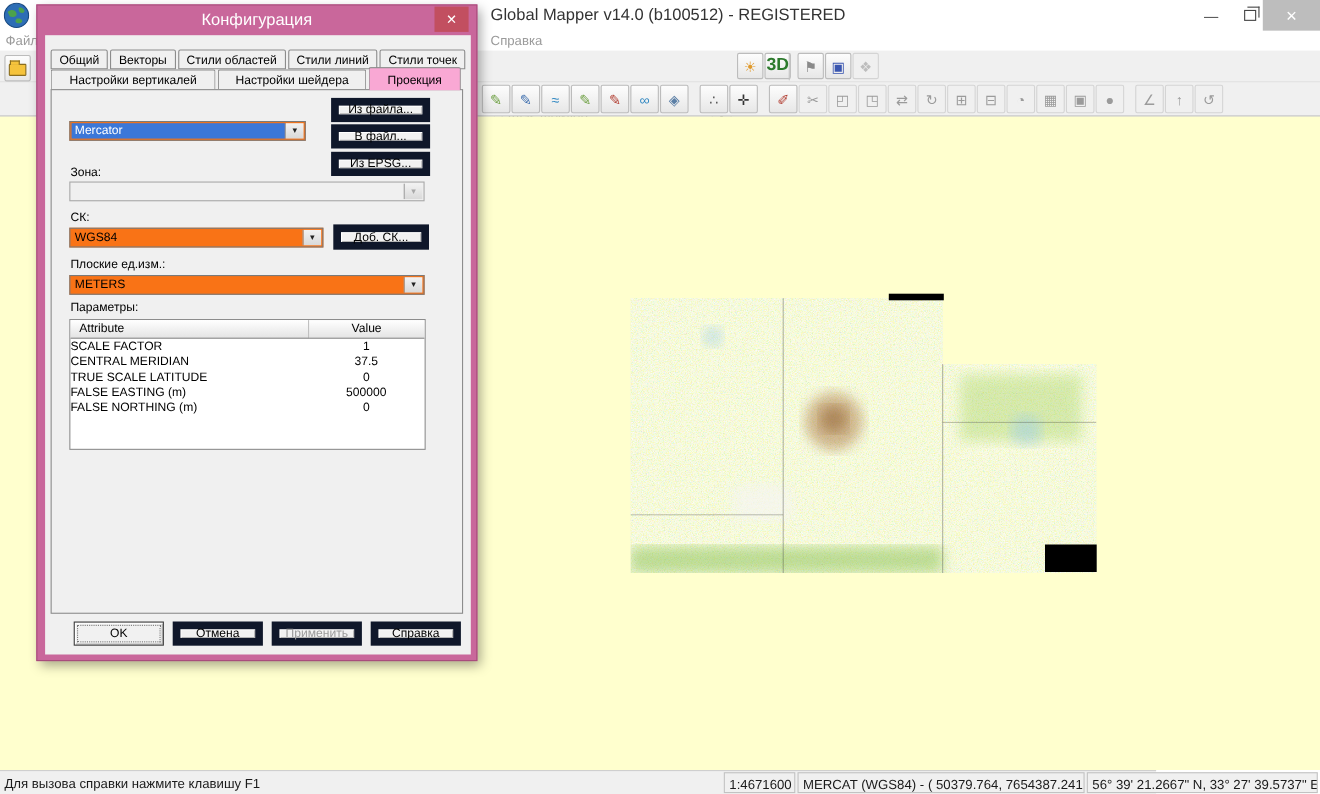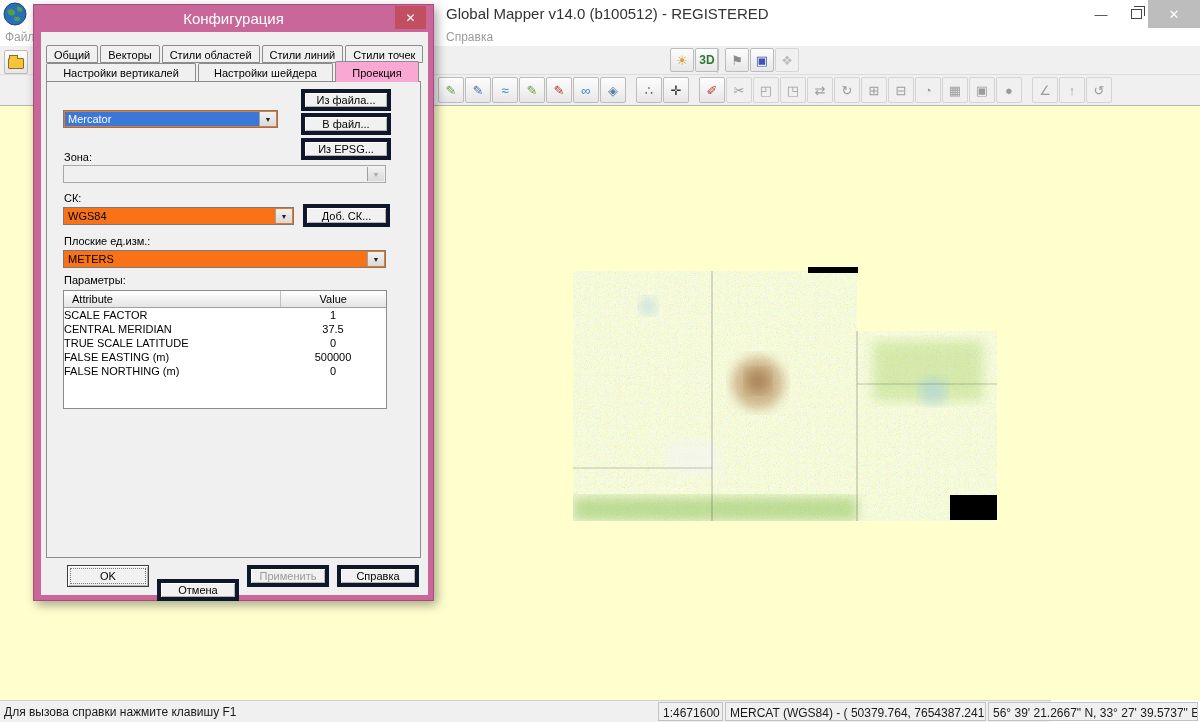--- a/index.html
+++ b/index.html
@@ -23,21 +23,21 @@
   .menu-file { left:5px; } .menu-help { left:446px; }
 
   .toolbar1 { position:absolute; left:0; top:46px; width:1200px; height:29px; background:#f0f0f0; border-bottom:1px solid #dcdcdc; }
   .toolbar2 { position:absolute; left:0; top:75px; width:1200px; height:31px; background:#f0f0f0; border-bottom:1px solid #b5b5b5; }
 
   .tb-btn { width:26px; height:26px; background:linear-gradient(#fdfdfd,#e7e7e7); border:1px solid #bcbcbc; border-radius:2px; display:inline-flex; align-items:center; justify-content:center; margin:2px 0 0 1px; vertical-align:top; }
   .toolbar1 .tb-btn { width:24px; height:24px; margin-top:2px; }
   .tb-btn.gap { margin-left:10px; }
   .tb-btn.dis { background:#f0f0f0; border-color:#d4d4d4; }
   .tb-glyph { font-size:13px; line-height:1; }
-  .tb-glyph.small-3d { font-size:12px; font-weight:bold; }
+  .tb-glyph.small-3d { font-size:16px; font-weight:bold; }
   .folder-icon { width:16px; height:11px; background:#f5c33c; border:1px solid #8a6d1f; border-radius:1px; position:relative; margin-top:3px; }
   .folder-icon::before { content:""; position:absolute; left:0; top:-4px; width:7px; height:3px; background:#f5c33c; border:1px solid #8a6d1f; border-bottom:none; }
   .partial-btn { position:absolute; left:437px; top:49px; width:13px; height:24px; background:linear-gradient(#fdfdfd,#e7e7e7); border:1px solid #bcbcbc; border-left:none; }
   .settings-partial { position:absolute; left:2px; top:80px; width:32px; height:20px; background:#fff; border:1px solid #8c8c8c; font-size:11px; padding:3px 0 0 4px; color:#000; overflow:hidden; }
 
   .shader-combo { position:absolute; left:456px; top:50px; width:209px; height:21px; background:#fff; border:1px solid #7a7a7a; display:flex; align-items:stretch; font-size:12px; }
   .shader-combo .val { flex:1; padding:2px 4px; color:#000; white-space:nowrap; overflow:hidden; }
   .combo-arrow { width:17px; background:linear-gradient(#f2f2f2,#d9d9d9); border-left:1px solid #a0a0a0; display:flex; align-items:center; justify-content:center; }
   .combo-arrow::after { content:"▼"; font-size:7px; color:#222; }
   .combo-arrow.dis::after { color:#a8a8a8; }
@@ -76,21 +76,21 @@
   .tab-w1 { width:150px; } .tab-w2 { width:135px; }
   .tab.active { width:84px; height:21px; margin-top:-2px; padding-top:5px; background:#f9a8d4; z-index:3; position:relative; }
   .tab-panel { position:absolute; left:5px; top:49px; width:375px; height:477px; border:1px solid #8c8c8c; background:#f0f0f0; z-index:1; }
 
   .lbl { position:absolute; white-space:nowrap; }
   .combo { position:absolute; height:18px; background:#f97316; border:1px solid #7a7a7a; display:flex; align-items:stretch; padding:1px; }
   .combo .val { flex:1; padding:1px 3px; white-space:nowrap; overflow:hidden; }
   .combo.sel .val { background:#3b77d8; color:#fff; }
   .combo.dis { border-color:#a8a8a8; background:#f0f0f0; }
 
-  .btn { position:absolute; background:#f1f1f1; border:4px solid #0f172a; box-shadow:inset 1px 1px 0 #ffffff, inset -1px -1px 0 #b4b4b4; display:flex; align-items:center; justify-content:center; color:#000; font-size:11px; }
+  .btn { position:absolute; background:#f1f1f1; border:7px solid #0f172a; box-shadow:inset 1px 1px 0 #ffffff, inset -1px -1px 0 #b4b4b4; display:flex; align-items:center; justify-content:center; color:#000; font-size:11px; }
   .btn.default { border:1px solid #3c3c3c; outline:1px dotted #777; outline-offset:-4px; }
   .btn.disabled { color:#9b9b9b; }
 
   .ptable { position:absolute; left:22px; top:258px; width:324px; height:119px; background:#fff; border:1px solid #8c8c8c; overflow:hidden; }
   .ptable table { width:100%; border-collapse:collapse; font-size:11px; }
   .ptable th { font-weight:normal; background:linear-gradient(#ffffff,#e4e4e4); border-right:1px solid #c0c0c0; border-bottom:1px solid #a0a0a0; height:16px; text-align:center; }
   .ptable th:first-child { text-align:left; padding-left:8px; width:216px; }
   .ptable th:last-child { border-right:none; }
   .ptable td { height:14px; padding:0; line-height:14px; }
   .ptable td:first-child { }
@@ -335,21 +335,21 @@
                 <td>FALSE NORTHING (m)</td>
                 <td>0</td>
               </tr>
           </tbody>
         </table>
       </div>
 
       <div class="btn default" style="left:26px; top:533px; width:82px; height:22px; z-index:2;">
           <span>OK</span>
         </div>
-      <div class="btn" style="left:116px; top:533px; width:82px; height:22px; z-index:2;margin-top:14px;">
+      <div class="btn" style="left:116px; top:533px; width:82px; height:22px; z-index:2;">
           <span>Отмена</span>
         </div>
       <div class="btn disabled" style="left:206px; top:533px; width:82px; height:22px; z-index:2;">
           <span>Применить</span>
         </div>
       <div class="btn" style="left:296px; top:533px; width:82px; height:22px; z-index:2;">
           <span>Справка</span>
         </div>
 
     </div>

